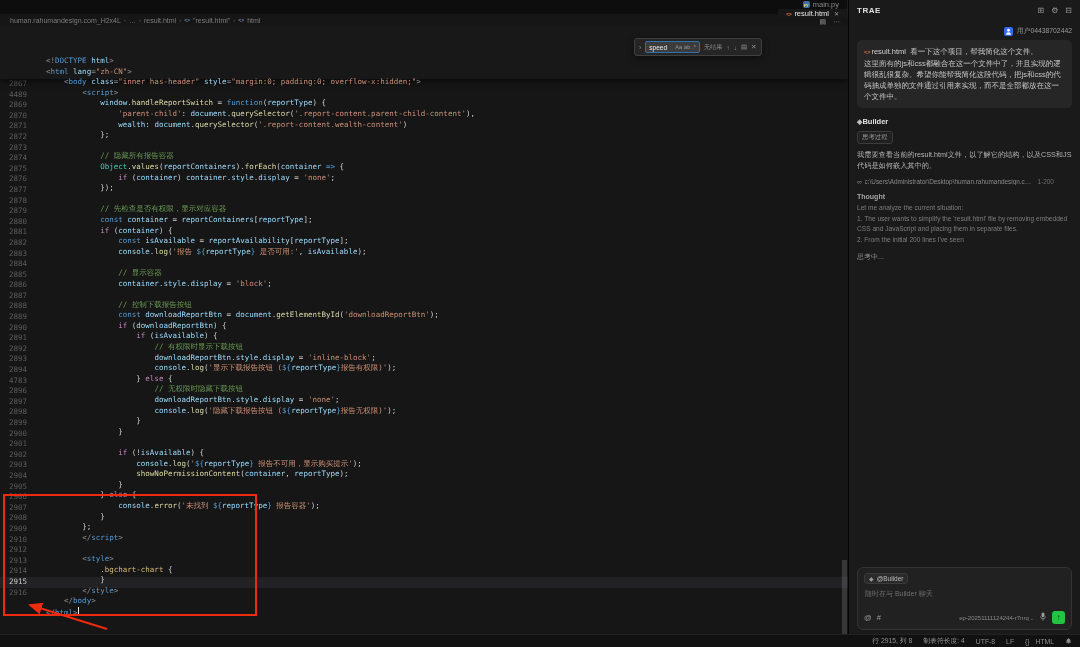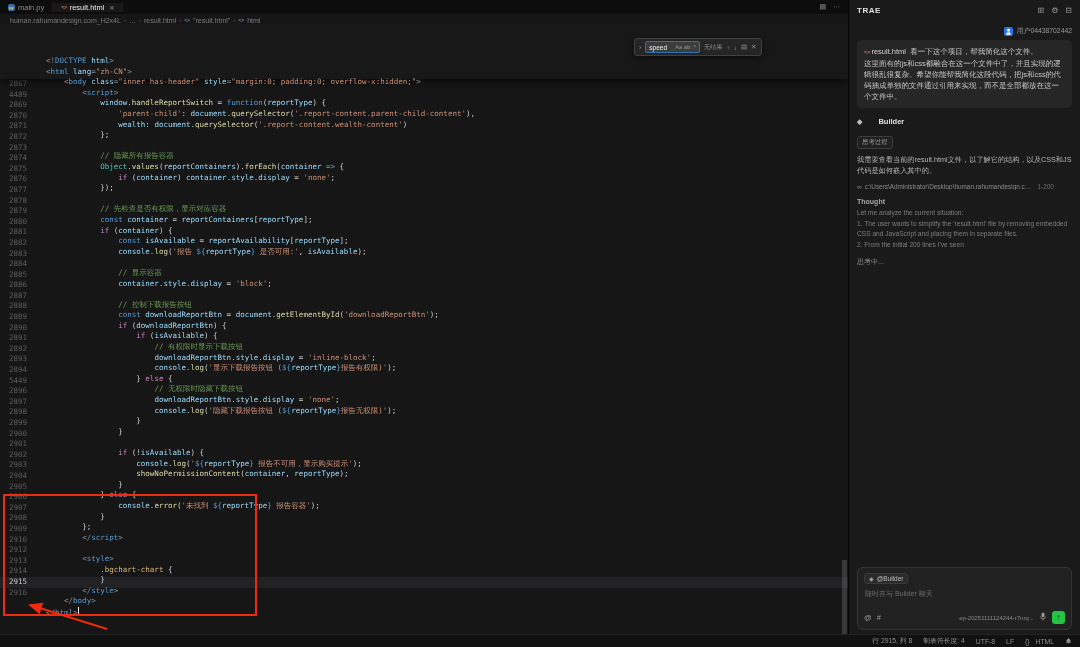--- a/index.html
+++ b/index.html
@@ -3,21 +3,21 @@
 <meta charset="utf-8">
 <style>
   * { margin:0; padding:0; box-sizing:border-box; }
   html,body { width:1080px; height:647px; overflow:hidden; }
   body { background:#141414; font-family:"Liberation Sans",sans-serif; color:#cccccc; position:relative; }
   .app { width:1080px; height:647px; display:flex; flex-direction:column; }
   .main { flex:1; display:flex; min-height:0; }
 
   
   .editor-pane { width:848px; min-width:848px; display:flex; flex-direction:column; background:#161616; position:relative; }
-  .tabbar { height:14px; background:#0d0d0d; display:flex; align-items:center; font-size:7.5px; color:#8a8a8a; position:relative; }
+  .tabbar { height:14px; background:#0d0d0d; display:flex; align-items:flex-end; font-size:7.5px; color:#8a8a8a; position:relative;flex-direction:column; }
   .tab { display:flex; align-items:center; gap:3px; padding:0 8px; border-right:1px solid #1d1d1d; cursor:default; }
   .tab.active { background:#181818; color:#e6e6e6; }
   .tab-close { color:#9a9a9a; font-size:6px; margin-left:2px; }
   .py-badge { display:inline-block; width:7px; height:7px; border-radius:2px; background:#3a6ea5; color:#ffd95e; font-size:4px; line-height:7px; text-align:center; font-weight:bold; }
   .html-badge { color:#e0703a; font-size:5.5px; font-weight:bold; letter-spacing:-0.5px; }
   .tab-actions { margin-left:auto; display:flex; align-items:center; gap:7px; padding-right:8px; color:#8f8f8f; font-size:7px; }
   .breadcrumb { height:12px; display:flex; align-items:center; font-size:7px; color:#7c7c7c; padding-left:10px; gap:3px; background:#161616; white-space:nowrap; }
   .breadcrumb .sep { color:#5a5a5a; font-size:6px; }
   .bc-icon { color:#6f86a8; font-size:5px; font-weight:bold; }
 
@@ -55,21 +55,21 @@
   .chat-pane { width:232px; min-width:232px; display:flex; flex-direction:column; background:#1a1a1a; border-left:1px solid #050505; font-size:7.5px; }
   .chat-header { height:20px; display:flex; align-items:center; padding:0 8px; }
   .chat-title { font-size:8px; font-weight:bold; color:#e0e0e0; letter-spacing:0.5px; }
   .chat-header-icons { margin-left:auto; display:flex; gap:7px; color:#9a9a9a; font-size:8px; }
   .chat-scroll { flex:1; padding:6px 8px 0; overflow:hidden; }
   .user-row { display:flex; justify-content:flex-end; align-items:center; gap:4px; color:#9a9a9a; font-size:6.8px; margin-bottom:4px; }
   .avatar { width:9px; height:9px; background:#2f6feb; border-radius:2px; display:flex; align-items:center; justify-content:center; overflow:hidden; }
   .user-card { background:#262626; border-radius:5px; padding:6px 7px; color:#c6c6c6; line-height:11px; margin-bottom:9px; }
   .file-chip { color:#d0d0d0; margin-right:2px; white-space:nowrap; }
   .fc-icon { color:#e0703a; font-size:5.5px; font-weight:bold; margin-right:1px; }
-  .builder-row { display:flex; align-items:center; gap:16px; margin:2px 0 10px; color:#e0e0e0; font-weight:bold; font-size:7.5px; }
+  .builder-row { display:flex; align-items:center; gap:0; margin:2px 0 5px; color:#e0e0e0; font-weight:bold; font-size:7.5px; }
   .builder-logo { color:#bdbdbd; font-size:7px; }
   .chip { display:inline-block; border:1px solid #3c3c3c; border-radius:3px; padding:1px 4px; font-size:6.4px; color:#9a9a9a; margin-bottom:6px; background:#202020; }
   .analysis { color:#b5b5b5; line-height:10.5px; margin-bottom:7px; font-size:7.2px; }
   .file-row { display:flex; align-items:center; gap:3px; color:#8a8a8a; font-size:6.4px; white-space:nowrap; overflow:hidden; margin-bottom:8px; }
   .fr-icon { color:#8a8a8a; }
   .fr-path { overflow:hidden; text-overflow:ellipsis; max-width:170px; }
   .fr-range { color:#6e6e6e; }
   .thought-label { color:#a5a5a5; font-size:7px; font-weight:bold; margin-bottom:3px; }
   .thought-text { color:#7d7d7d; font-size:6.6px; line-height:9.3px; margin-bottom:8px; }
   .thought-text div { margin-bottom:2px; }
@@ -276,21 +276,21 @@
             </div>
             <div class="code-line">
               <span class="gutter">2893</span>
               <span class="lc"><span>                        </span><span class="tk-com">// 无权限时隐藏下载按钮</span></span>
             </div>
             <div class="code-line">
               <span class="gutter">2894</span>
               <span class="lc"><span>                        </span><span class="tk-var">downloadReportBtn</span><span class="tk-pln">.</span><span class="tk-var">style</span><span class="tk-pln">.</span><span class="tk-var">display</span><span class="tk-pln"> = </span><span class="tk-str">'none'</span><span class="tk-pln">;</span></span>
             </div>
             <div class="code-line">
-              <span class="gutter">5449</span>
+              <span class="gutter">4783</span>
               <span class="lc"><span>                        </span><span class="tk-var">console</span><span class="tk-pln">.</span><span class="tk-fn">log</span><span class="tk-pln">(</span><span class="tk-str">'隐藏下载报告按钮 (</span><span class="tk-tpl">${</span><span class="tk-var">reportType</span><span class="tk-tpl">}</span><span class="tk-str">报告无权限)'</span><span class="tk-pln">);</span></span>
             </div>
             <div class="code-line">
               <span class="gutter">2896</span>
               <span class="lc"><span>                    </span><span class="tk-pln">}</span></span>
             </div>
             <div class="code-line">
               <span class="gutter">2897</span>
               <span class="lc"><span>                </span><span class="tk-pln">}</span></span>
             </div>

